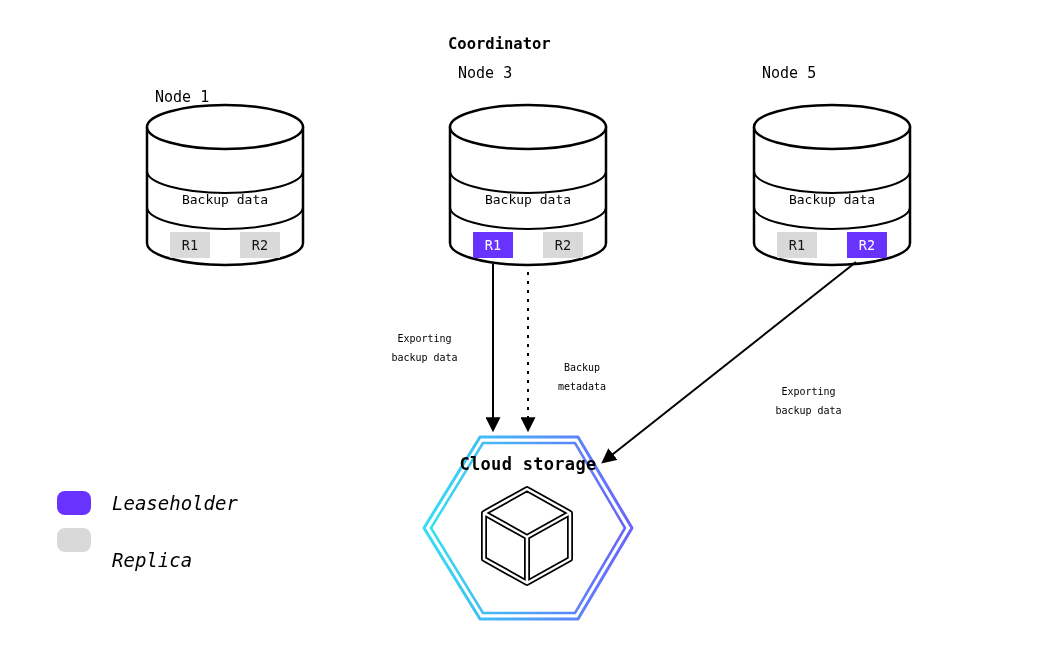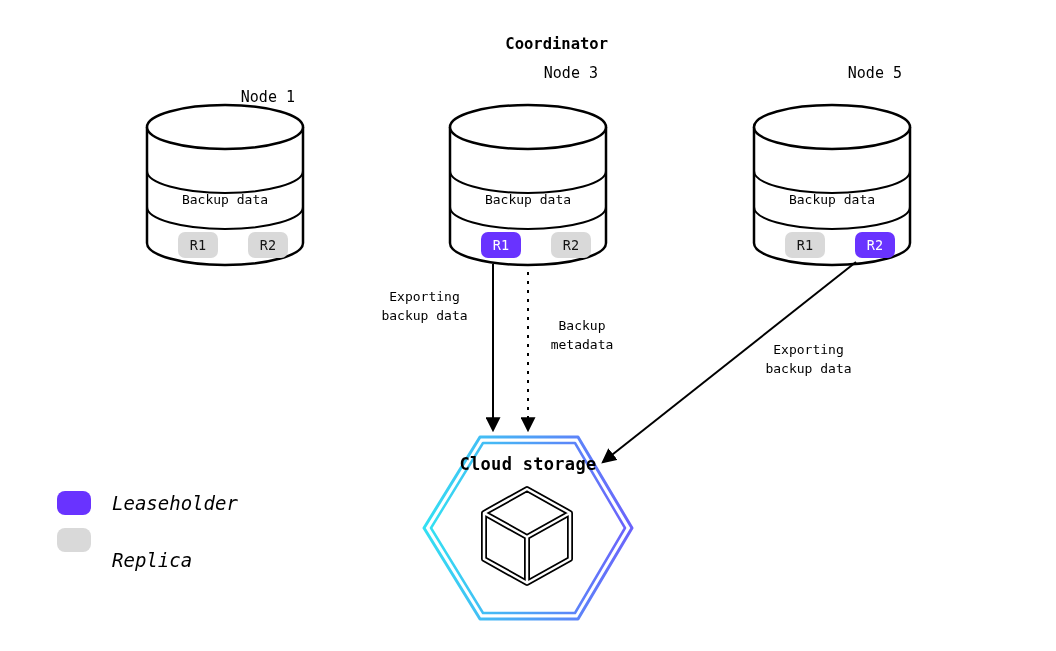--- a/index.html
+++ b/index.html
@@ -1,26 +1,26 @@
 <!DOCTYPE html>
 <html style="--leaseholder: #6933ff; --replica: #d9d9d9; --hex_gradient_start: #33e0f2; --hex_gradient_end: #6b63fb; --stroke: #000000;"><head>
 <meta charset="utf-8">
 <style>
   html,body{margin:0;padding:0;}
   body{width:1056px;height:651px;background:#ffffff;font-family:"DejaVu Sans Mono","Liberation Mono",monospace;color:#000;}
   .stage{position:relative;width:1056px;height:651px;overflow:hidden;background:#fff;}
   .abs{position:absolute;}
   svg.art{position:absolute;left:0;top:0;}
-  .label{font-size:15px;text-align:right;white-space:nowrap;}
+  .label{font-size:15px;text-align:left;white-space:nowrap;}
   .title{font-weight:bold;font-size:15.5px;}
   .band{font-size:13px;text-align:center;white-space:nowrap;}
-  .badge{position:absolute;width:40px;height:26px;border-radius:7px;font-size:13.5px;line-height:26px;text-align:center;margin-left:8px;}
+  .badge{position:absolute;width:40px;height:26px;border-radius:0;font-size:13.5px;line-height:26px;text-align:center;}
   .badge.replica{background:var(--replica,#d9d9d9);color:#141414;}
   .badge.leaseholder{background:var(--leaseholder,#6933ff);color:#ffffff;}
-  .arrow-label{font-size:13px;line-height:19px;text-align:center;}
+  .arrow-label{font-size:10px;line-height:19px;text-align:center;margin-top:42px;}
   .cloud-label{font-size:17px;font-weight:bold;letter-spacing:.3px;text-align:center;}
   .legend-swatch{position:absolute;width:34px;height:24px;border-radius:8px;}
   .swatch-leaseholder{background:var(--leaseholder,#6933ff);}
   .swatch-replica{background:var(--replica,#d9d9d9);}
   .legend-label{position:absolute;font-size:19px;line-height:24px;white-space:nowrap;font-style:italic;}
 </style>
 </head>
 <body>
 
 <div class="stage">

